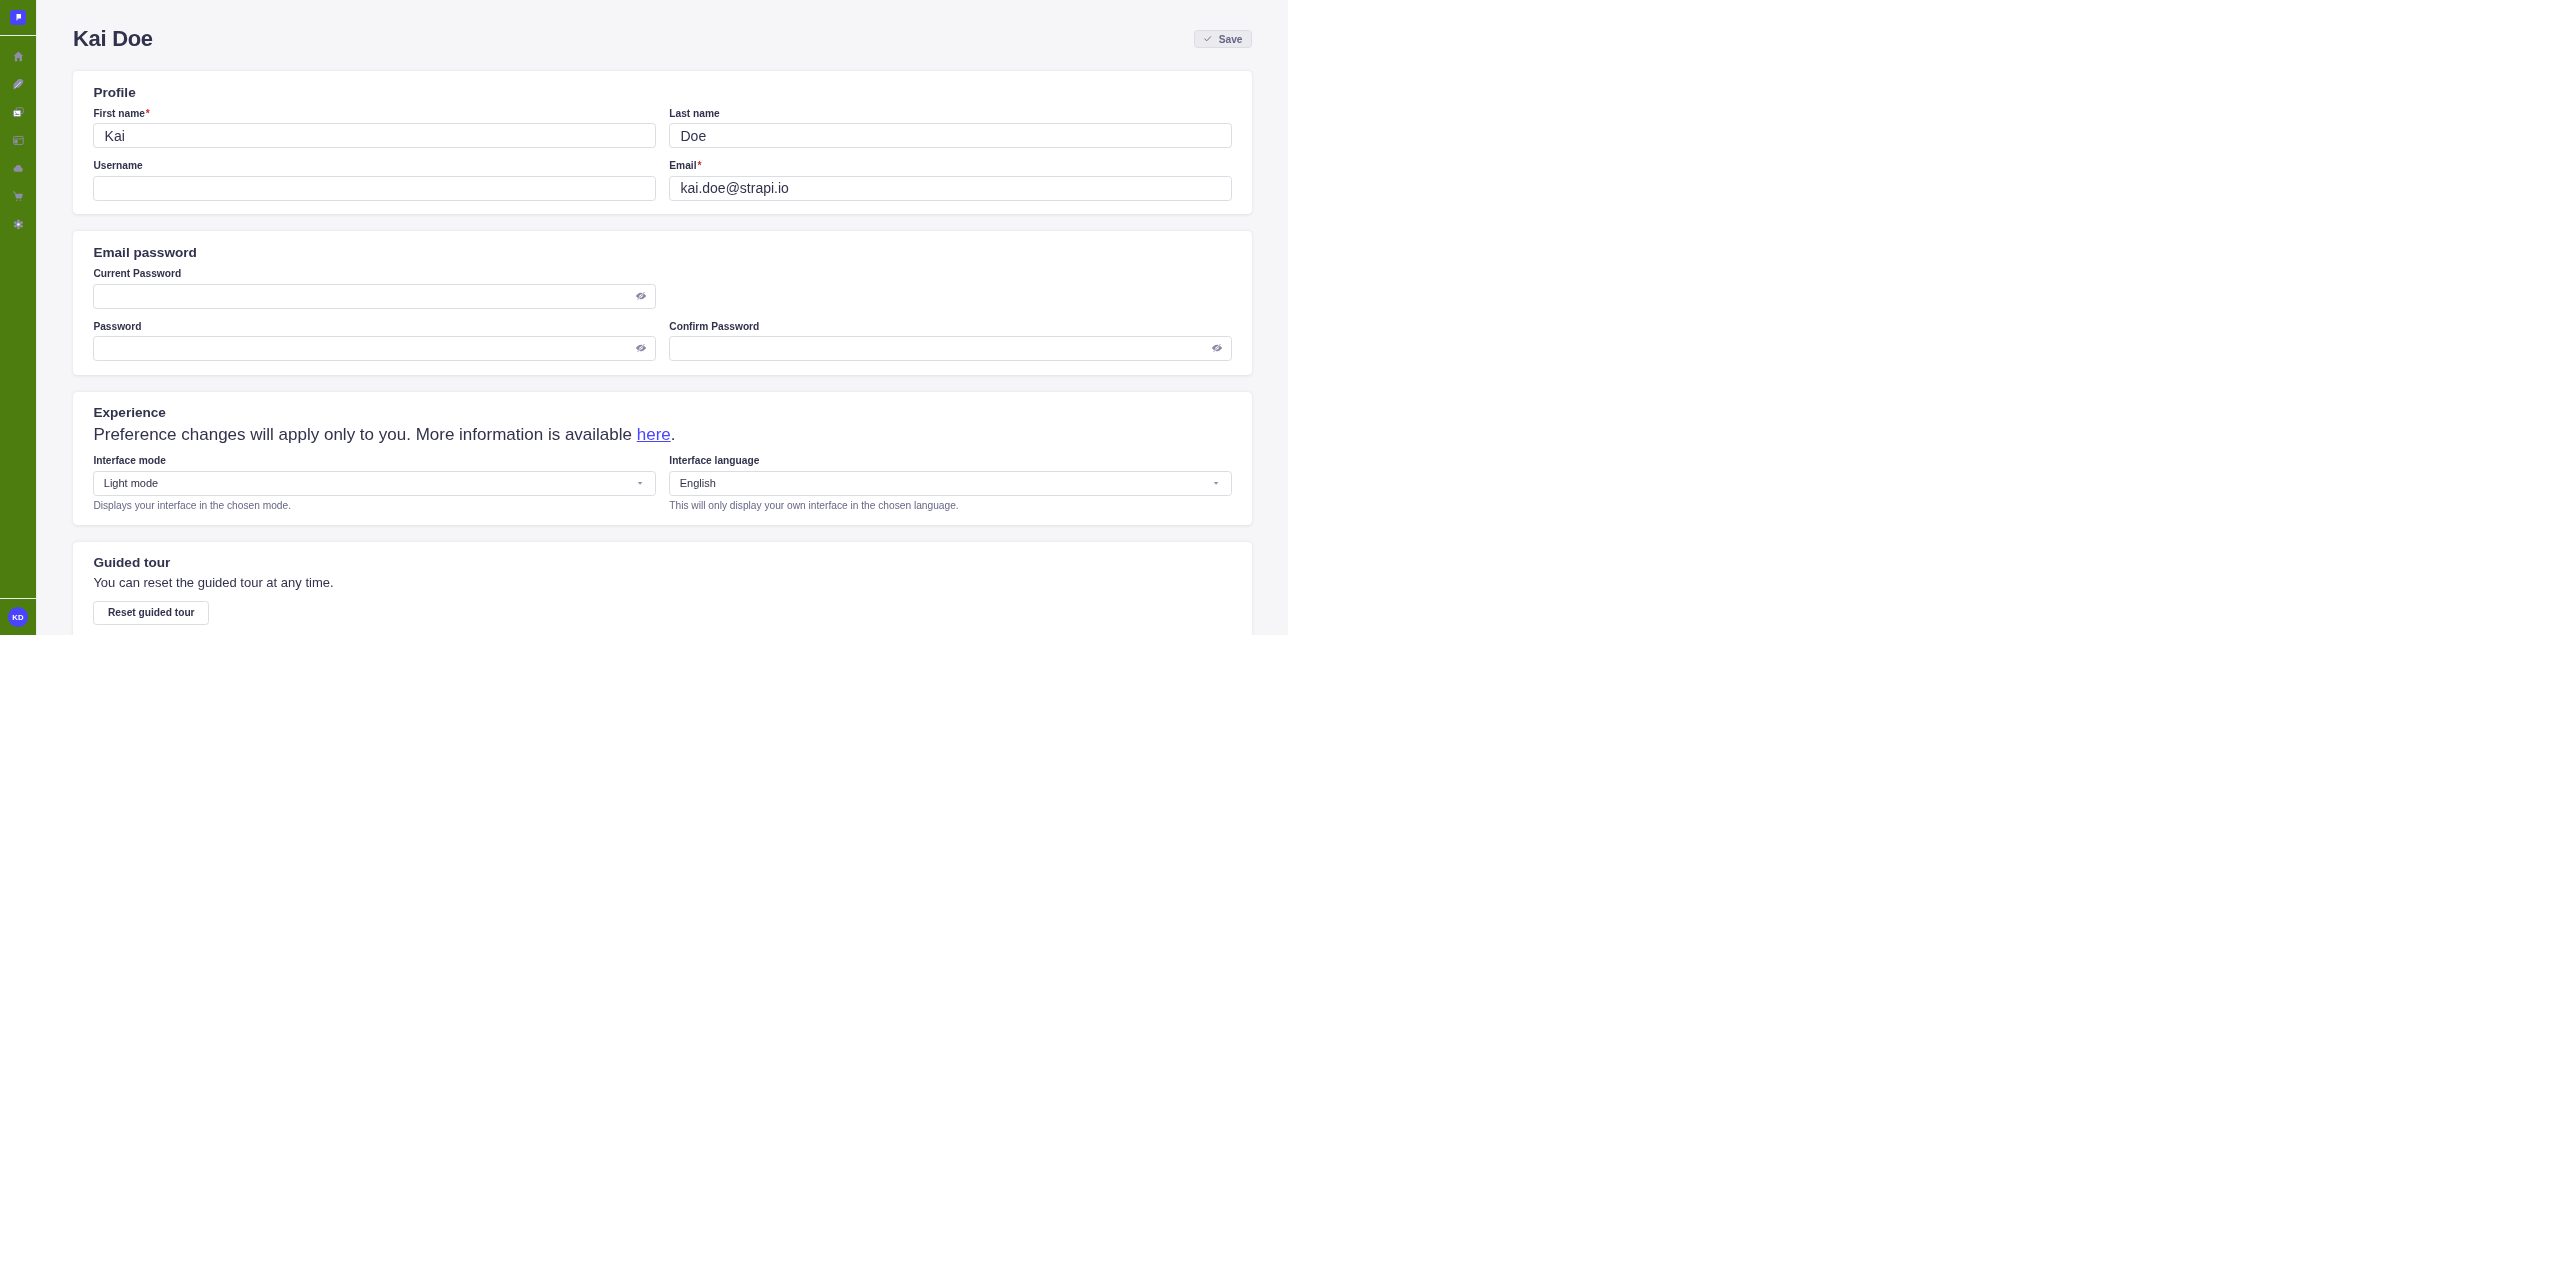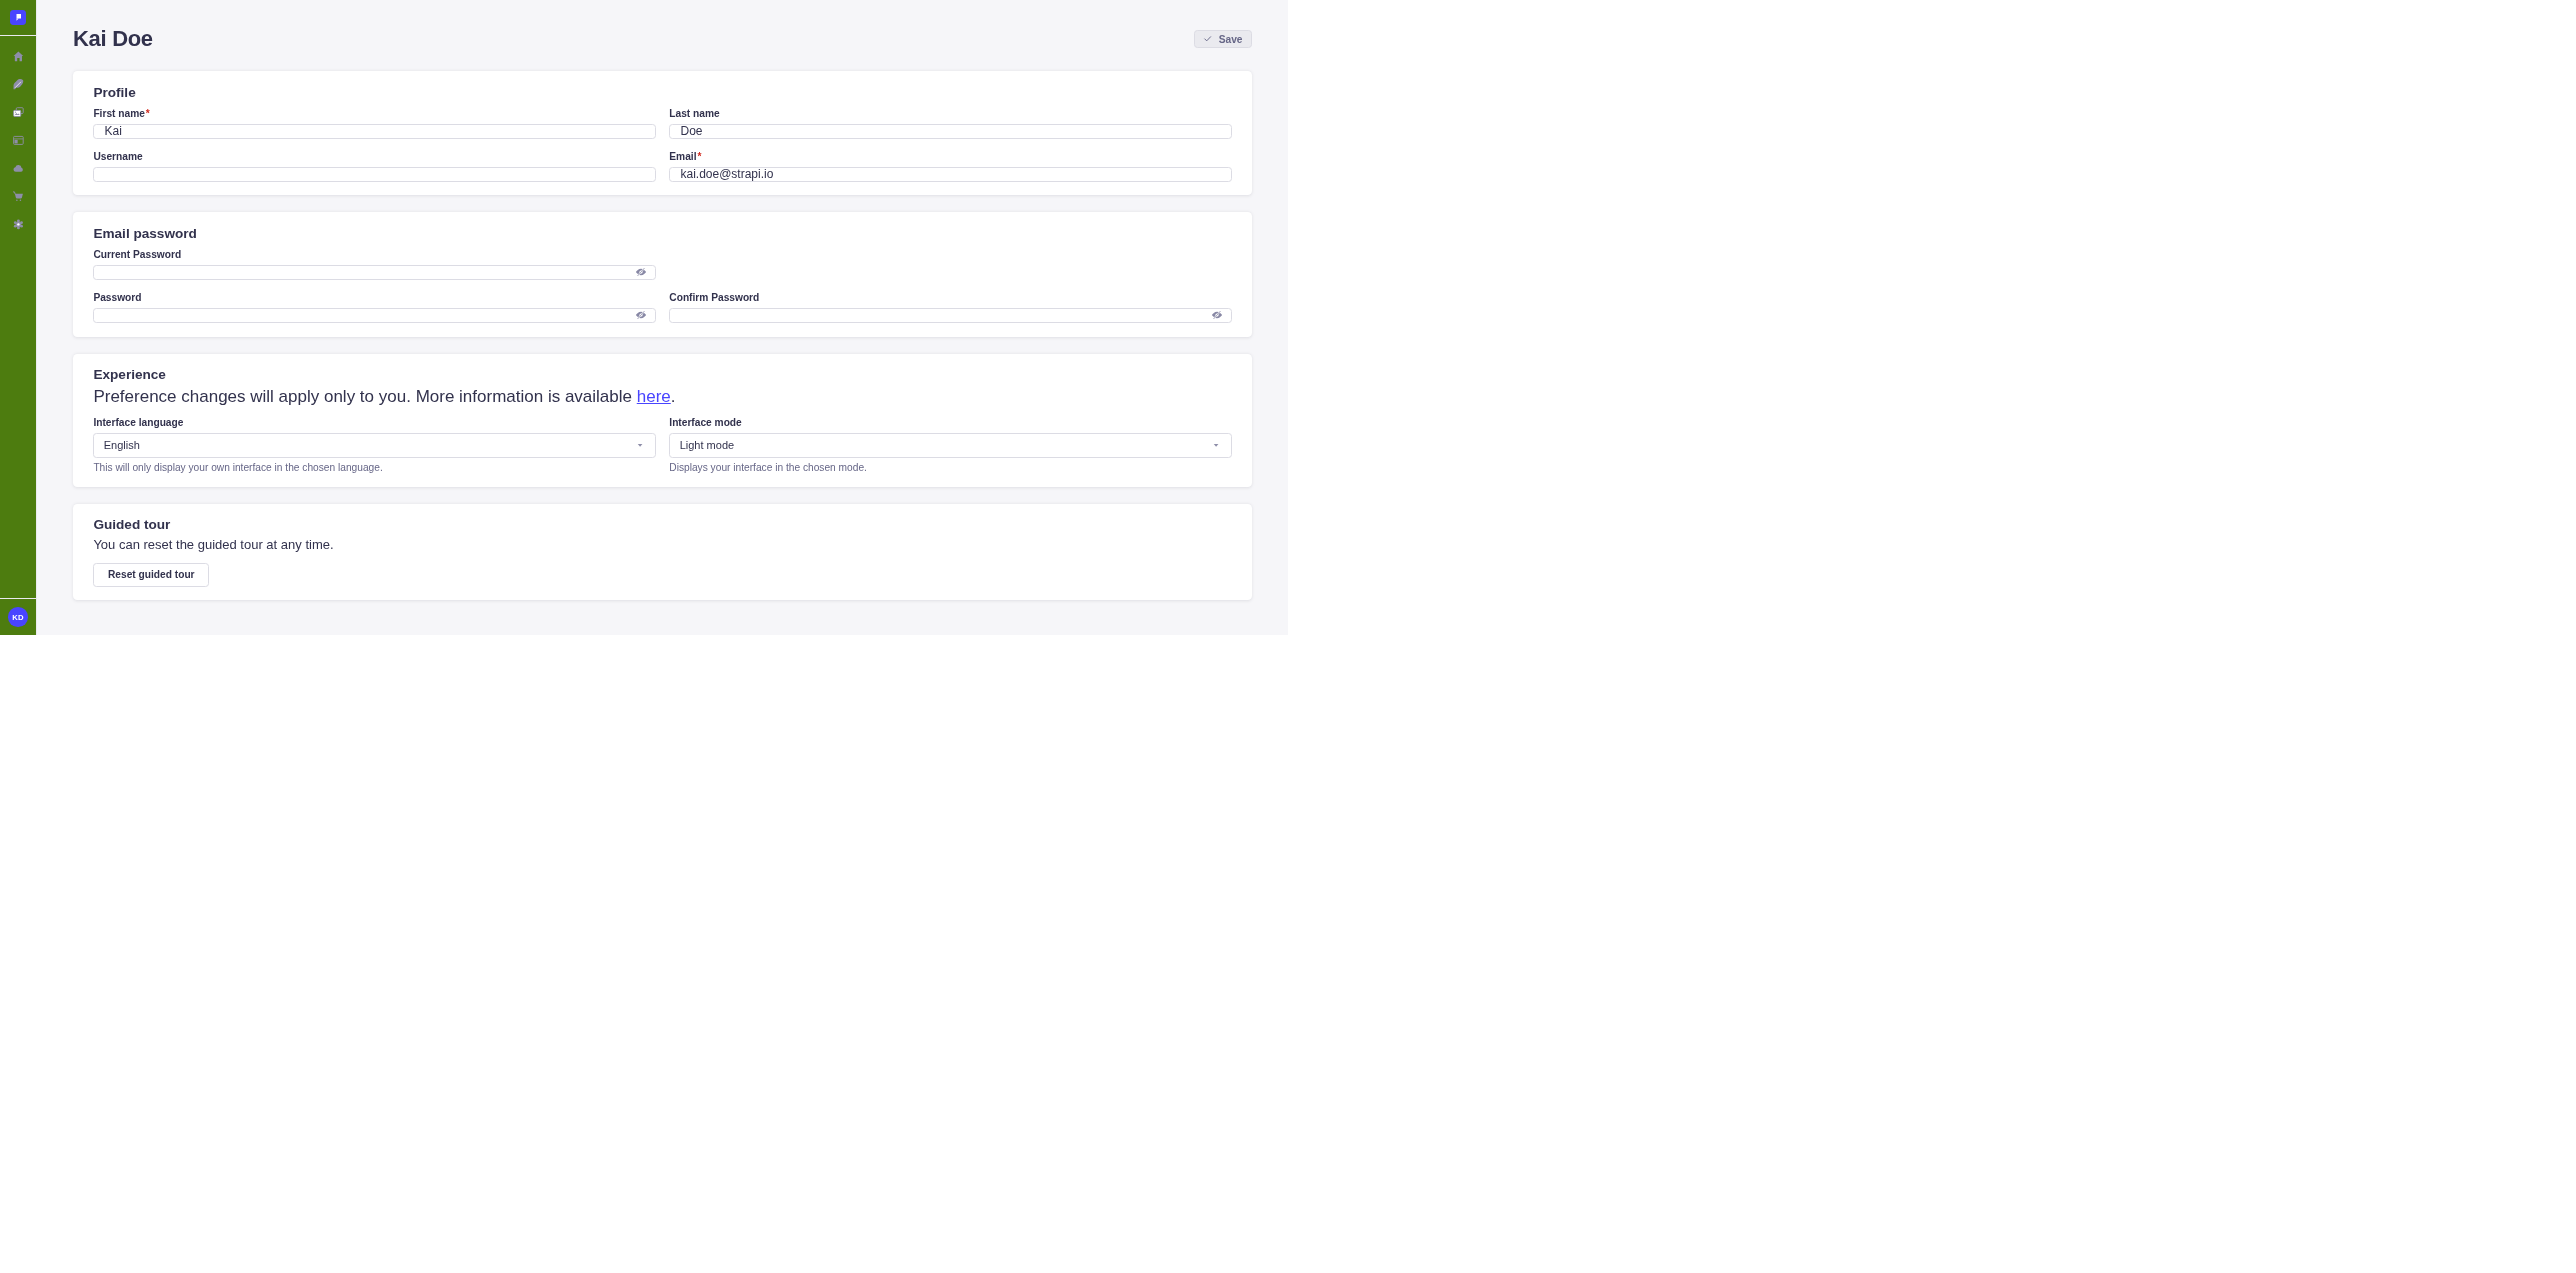--- a/index.html
+++ b/index.html
@@ -26,21 +26,21 @@
   .save-btn { display: inline-flex; align-items: center; gap: 6px; height: 18px; padding: 0 8.5px; background: #eaeaef; border: 0.9px solid #dcdce4; border-radius: 3.4px; font-size: 10.2px; font-weight: 600; color: #666687; cursor: default; font-family: inherit; }
   .save-btn svg { width: 9.4px; height: 9.4px; }
 
   
   .card { background: #ffffff; border-radius: 4.3px; box-shadow: 0 0.9px 3.4px rgba(33,33,52,.1); padding: 13.6px 20.4px; margin-bottom: 17px; }
   .card-title { font-size: 13.6px; font-weight: 600; color: #32324d; margin-bottom: 8.5px; }
   .grid { display: grid; grid-template-columns: 1fr 1fr; column-gap: 13.6px; row-gap: 12px; }
   .field-label { display: block; font-size: 10.2px; font-weight: 600; color: #32324d; margin-bottom: 4.3px; }
   .req { color: #d02b20; margin-left: 0.9px; }
   .input-wrap { position: relative; }
-  .text-input { width: 100%; height: 15px; border: 0.9px solid #dcdce4; border-radius: 3.4px; padding: 0 10.2px; font-size: 12px; color: #32324d; background: #ffffff; font-family: inherit; outline: none; }
+  .text-input { width: 100%; height: 25px; border: 0.9px solid #dcdce4; border-radius: 3.4px; padding: 0 10.2px; font-size: 14px; color: #32324d; background: #ffffff; font-family: inherit; outline: none; }
   .with-icon { padding-right: 31px; }
   .eye-btn { position: absolute; right: 8.5px; top: 50%; transform: translateY(-50%); background: none; border: none; cursor: pointer; display: flex; padding: 0; }
   .eye-btn svg { width: 12px; height: 12px; }
 
   .exp-desc { font-size: 17px; color: #32324d; margin: -3.4px 0 10.2px; }
   .exp-desc a { color: #4945ff; text-decoration: underline; cursor: pointer; }
   .select { height: 25px; border: 0.9px solid #dcdce4; border-radius: 3.4px; background: #ffffff; padding: 0 9.4px; display: flex; align-items: center; justify-content: space-between; font-size: 11px; color: #32324d; cursor: pointer; }
   .select svg { width: 10.2px; height: 10.2px; }
   .hint { font-size: 10.2px; color: #666687; margin-top: 4.3px; }
 
@@ -201,39 +201,39 @@
           </div>
         </div>
       </div>
     </section>
 
     <section class="card">
       <h2 class="card-title">Experience</h2>
       <p class="exp-desc"><span>Preference changes will apply only to you. More information is available </span><a>here</a><span>.</span></p>
       <div class="grid">
         <div class="field">
+          <label class="field-label">Interface mode</label>
+          <div class="select">
+            <span>Light mode</span>
+            <svg viewBox="0 0 24 24">
+                <path d="M6.5 9.5h11L12 16z" fill="#8e8ea9"></path>
+              </svg>
+          </div>
+          <div class="hint">Displays your interface in the chosen mode.</div>
+        </div>
+        <div class="field">
           <label class="field-label">Interface language</label>
           <div class="select">
             <span>English</span>
             <svg viewBox="0 0 24 24">
                 <path d="M6.5 9.5h11L12 16z" fill="#8e8ea9"></path>
               </svg>
           </div>
           <div class="hint">This will only display your own interface in the chosen language.</div>
         </div>
-        <div class="field">
-          <label class="field-label">Interface mode</label>
-          <div class="select">
-            <span>Light mode</span>
-            <svg viewBox="0 0 24 24">
-                <path d="M6.5 9.5h11L12 16z" fill="#8e8ea9"></path>
-              </svg>
-          </div>
-          <div class="hint">Displays your interface in the chosen mode.</div>
-        </div>
       </div>
     </section>
 
     <section class="card">
       <h2 class="card-title">Guided tour</h2>
       <p class="tour-desc">You can reset the guided tour at any time.</p>
       <button class="reset-btn">Reset guided tour</button>
     </section>
 
   </main>

